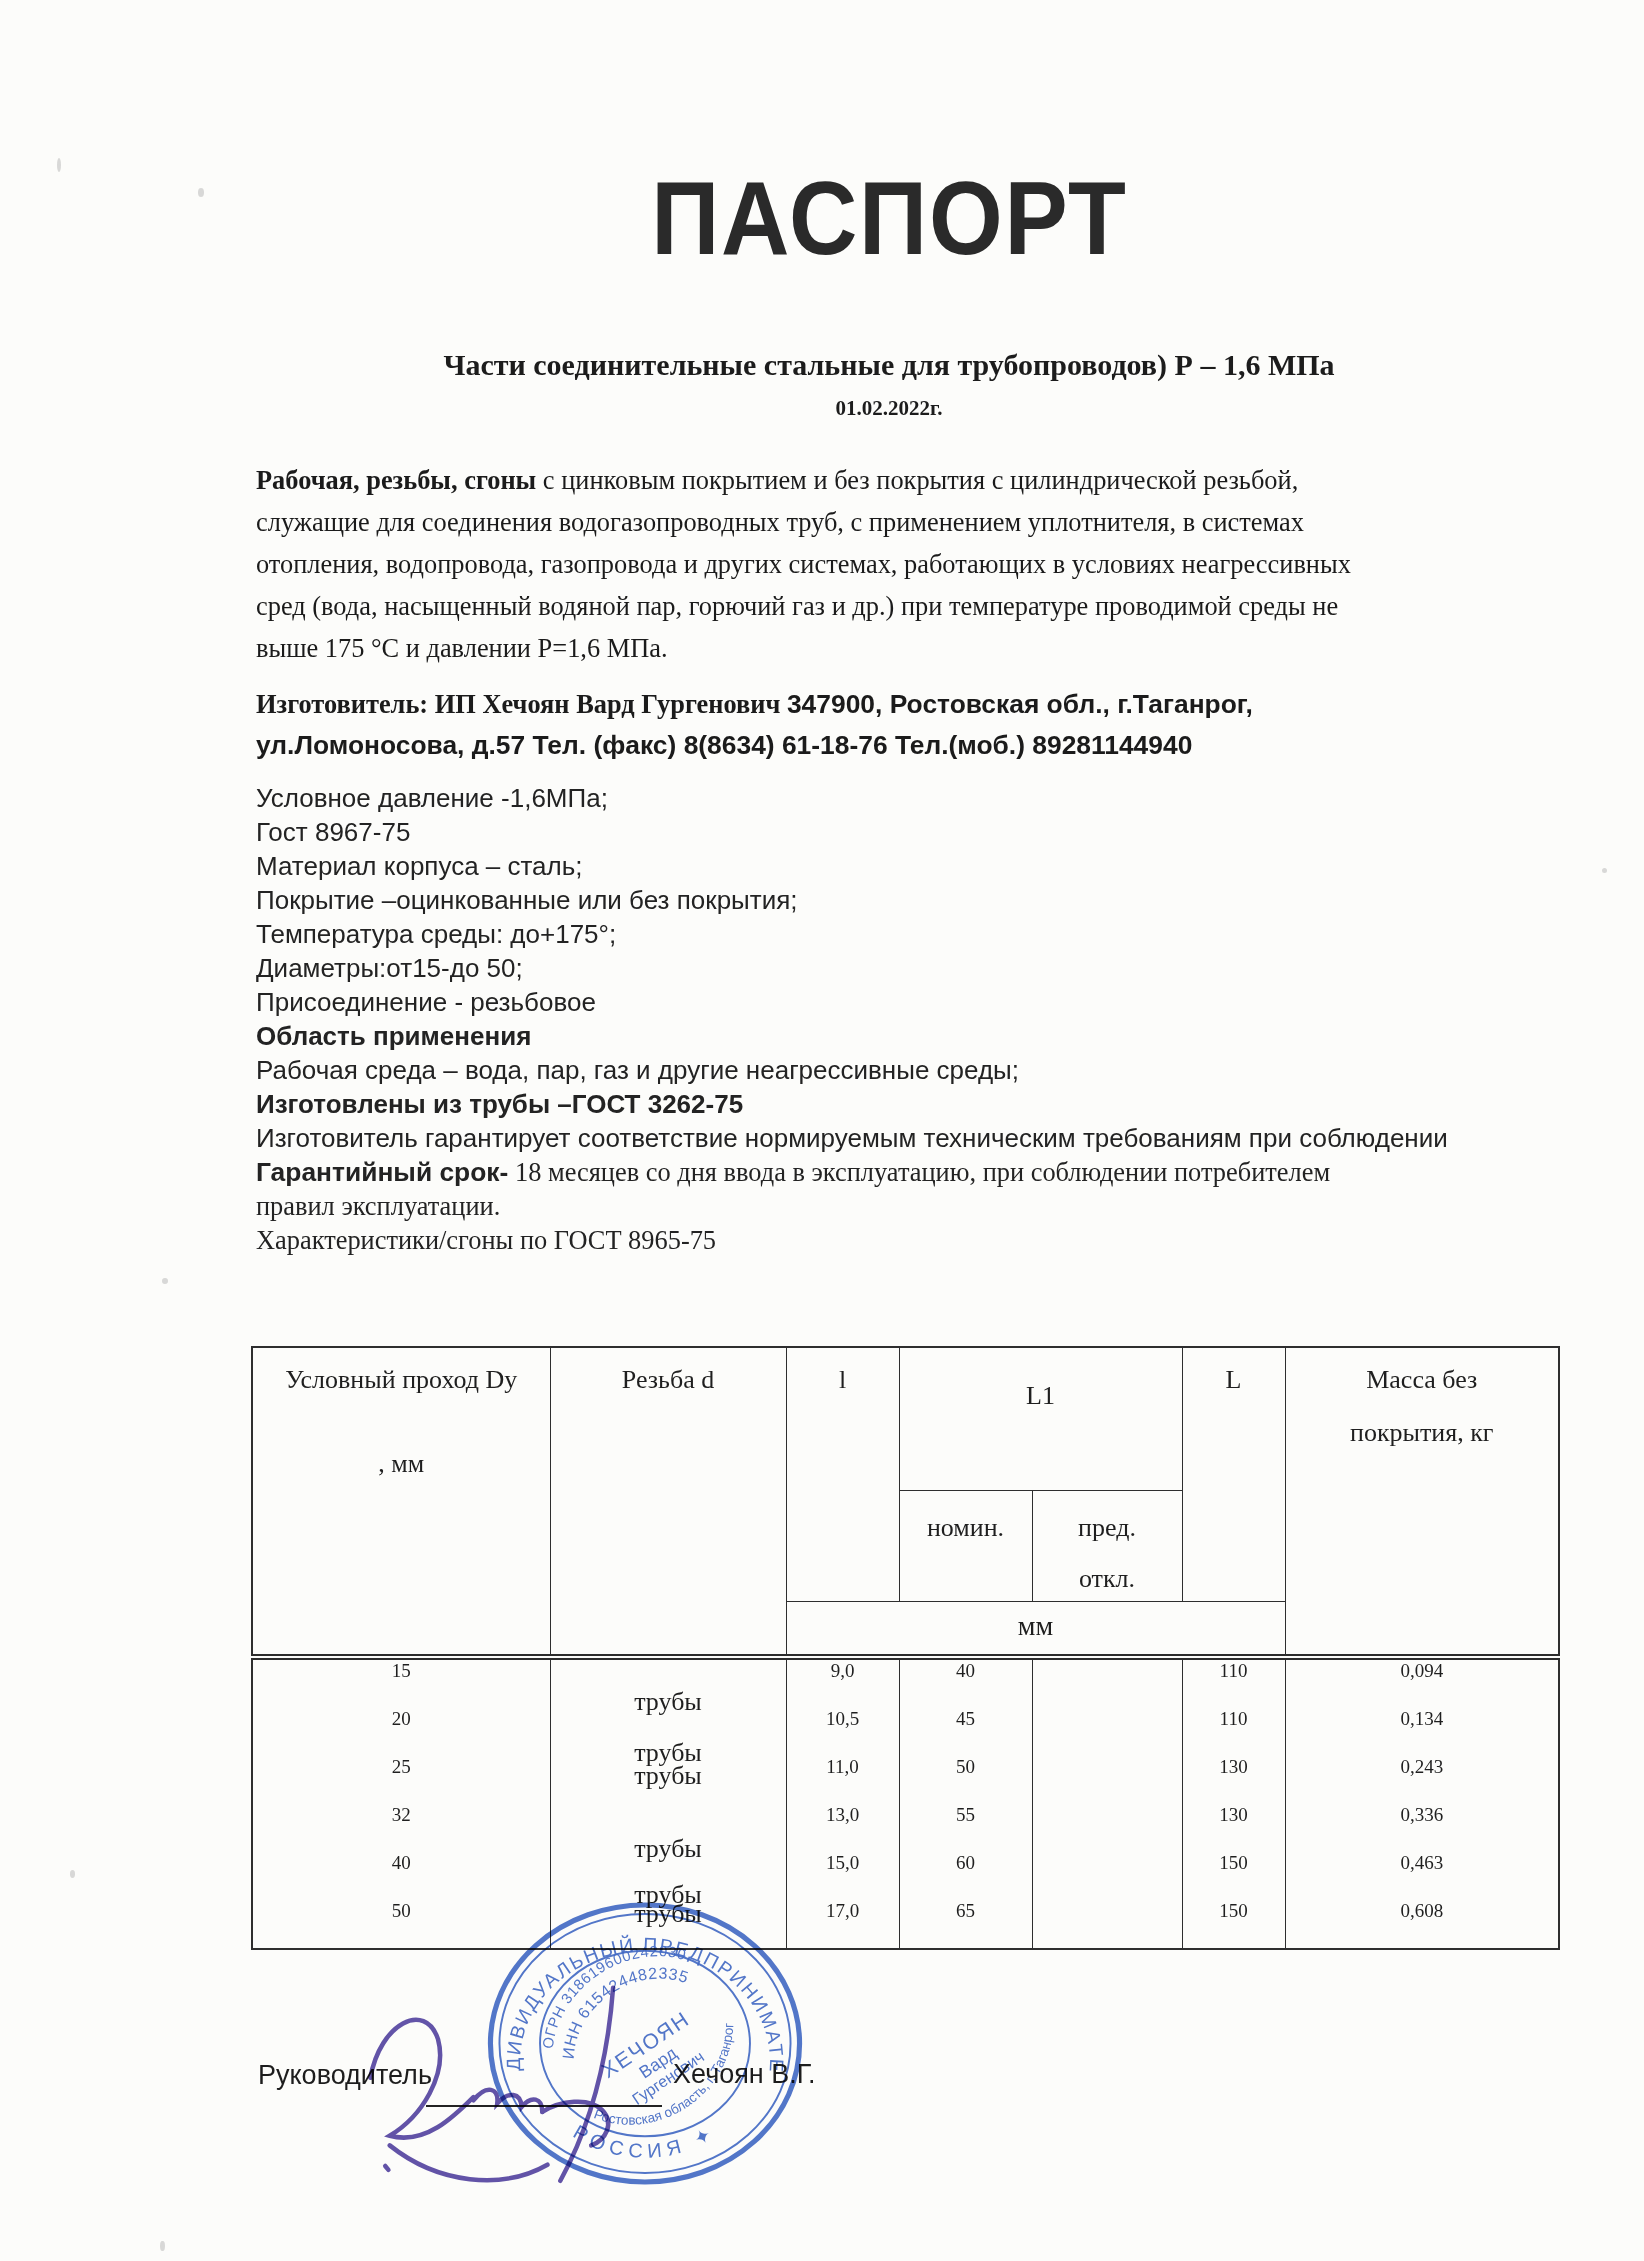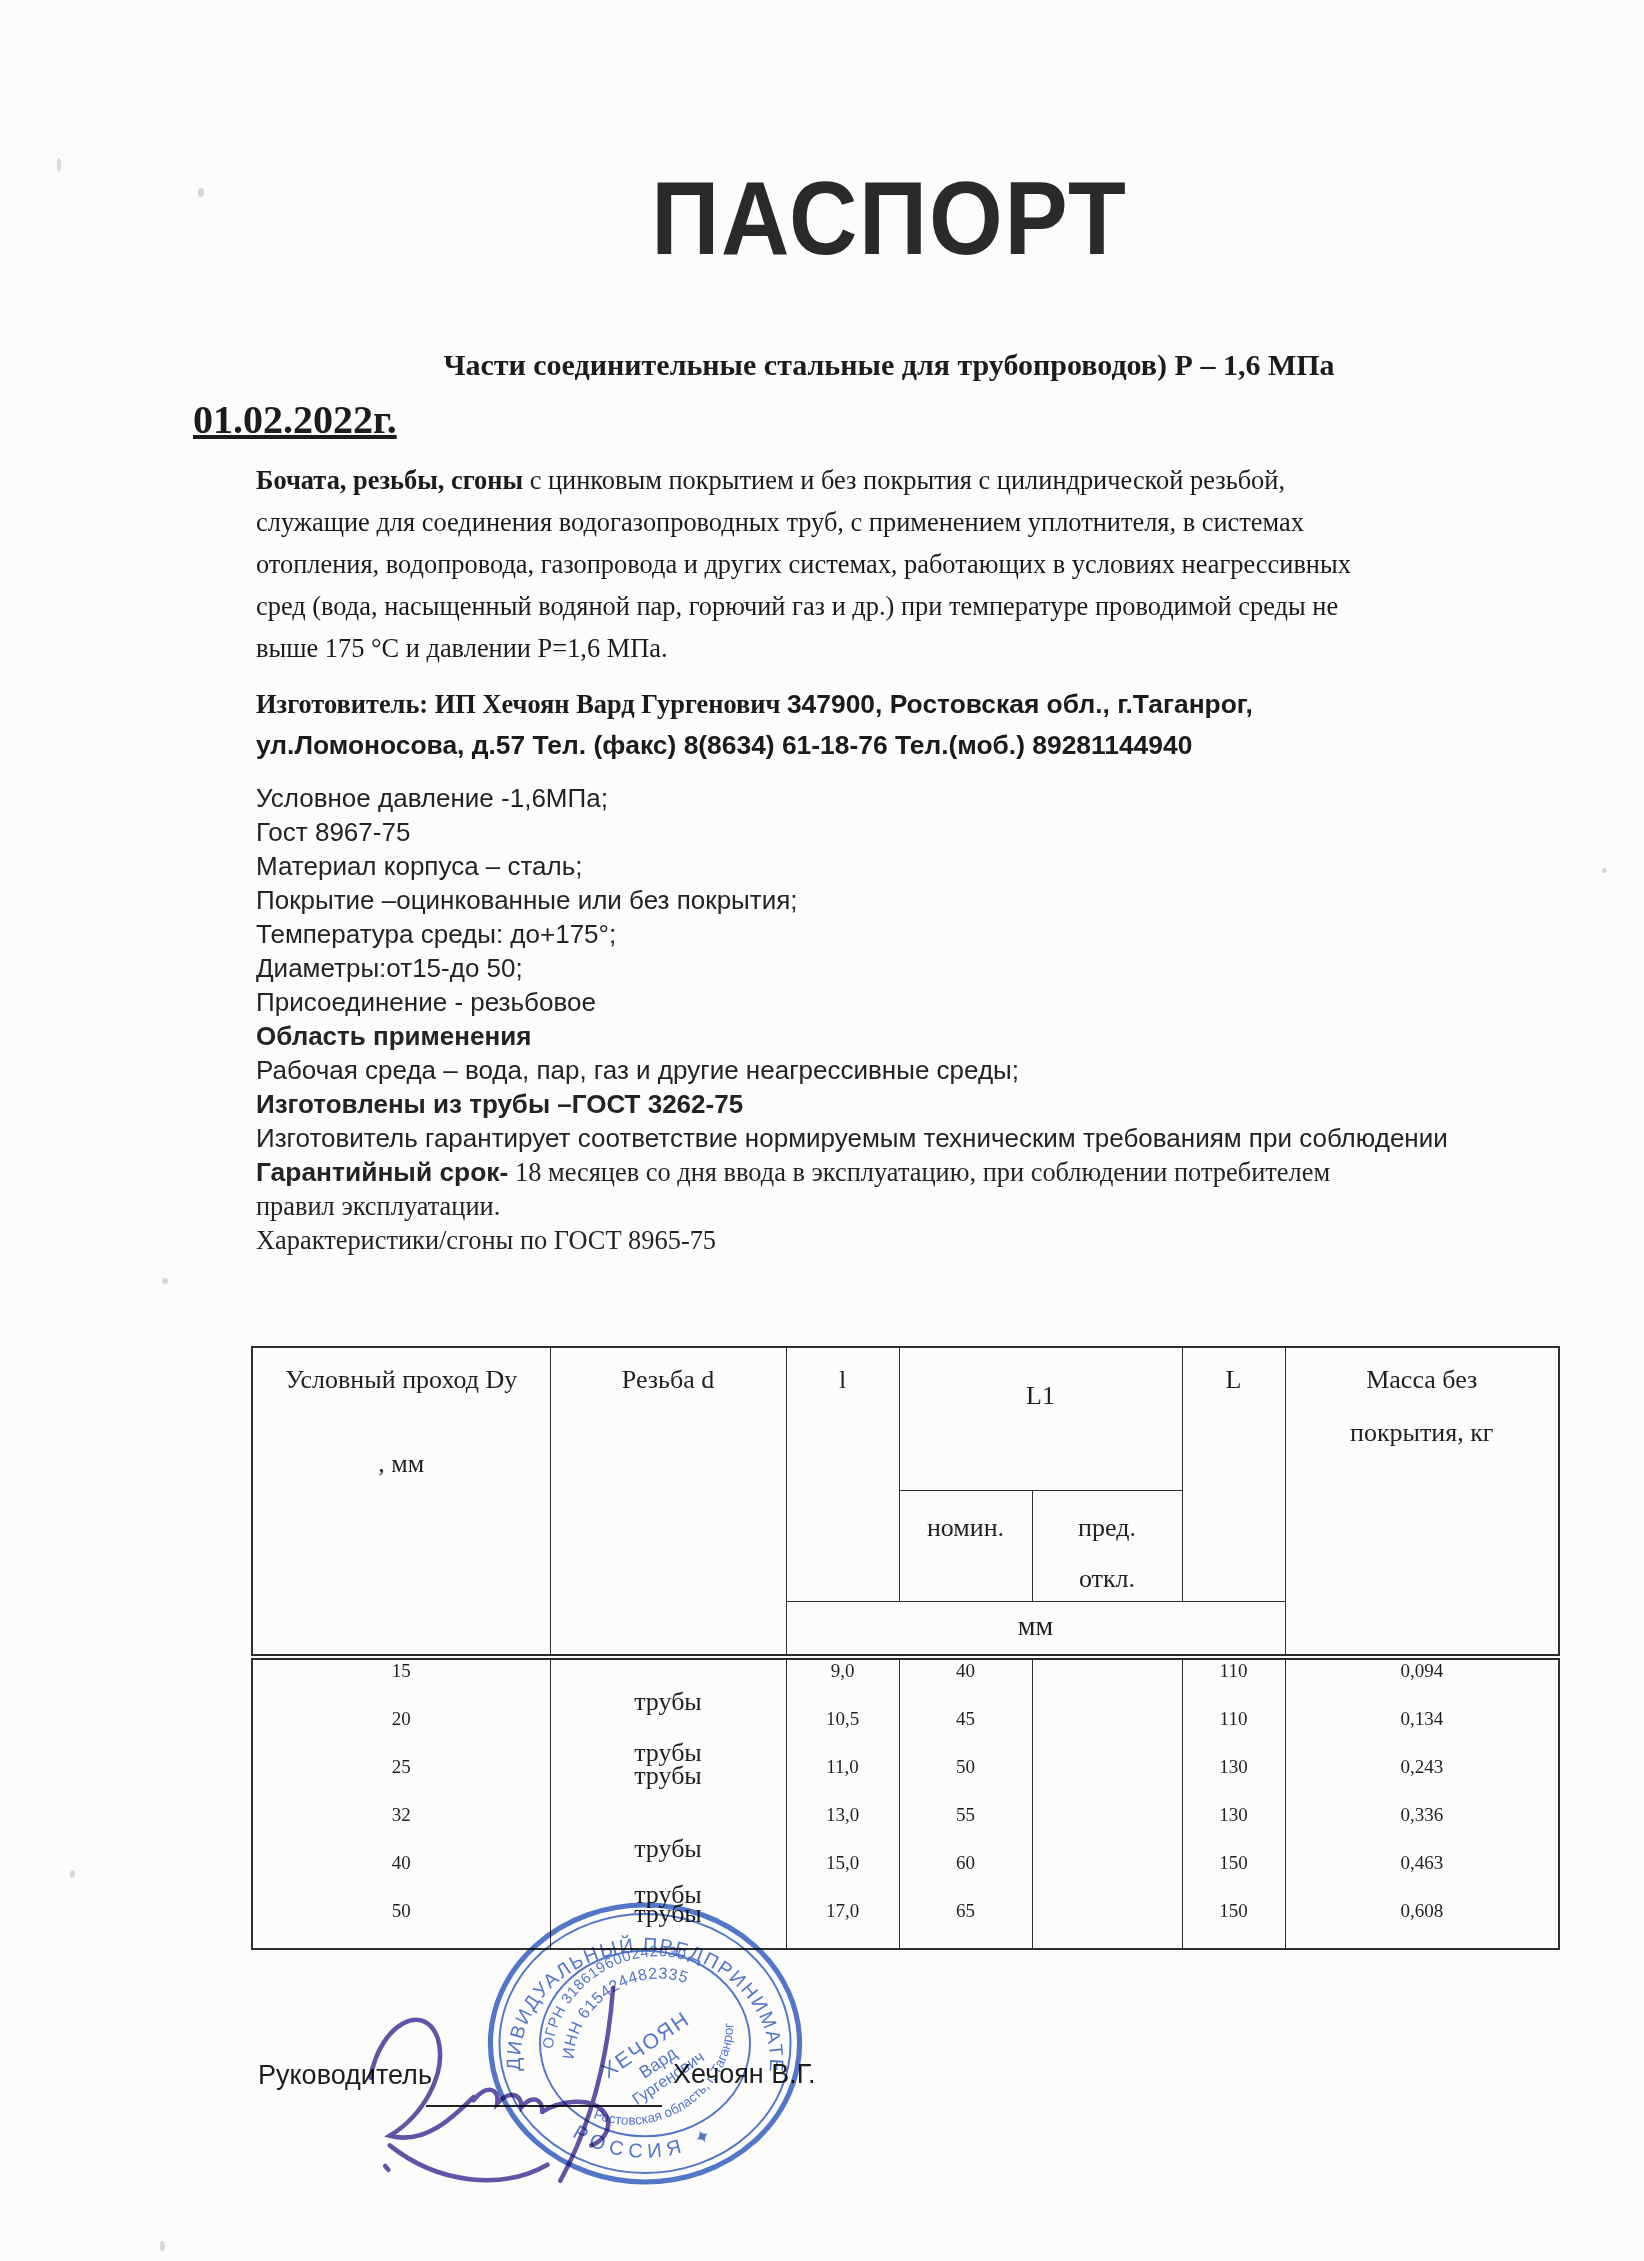--- a/index.html
+++ b/index.html
@@ -5,22 +5,22 @@
   html,body{margin:0;padding:0;background:#e8e8e8;}
   .page{position:relative;width:1644px;height:2261px;background:#fcfcfa;overflow:hidden;
         font-family:"Liberation Serif",serif;color:#1c1c1c;}
   .abs{position:absolute;}
 
   .title{top:160px;left:258px;width:1263px;text-align:center;
          font-family:"Liberation Sans",sans-serif;font-weight:700;font-size:103px;
          letter-spacing:1.9px;color:#2a2a2a;transform:scaleX(.92);transform-origin:center;}
   .subtitle{top:348px;left:193px;width:1392px;text-align:center;
             font-family:"Liberation Serif",serif;font-weight:700;font-size:30px;}
-  .dateline{top:396px;left:193px;width:1392px;text-align:left;
-            font-family:"Liberation Serif",serif;font-weight:700;font-size:40px;text-decoration:underline;}
+  .dateline{top:396px;left:193px;width:1392px;text-align:center;
+            font-family:"Liberation Serif",serif;font-weight:700;font-size:21px;}
 
   .para1{top:459px;left:256px;width:1198px;font-size:26.4px;line-height:42px;color:#1b1b1b;}
   .para1 b{font-weight:700;}
 
   .manu{top:684px;left:256px;width:1198px;font-size:26.4px;line-height:41px;font-weight:700;color:#1b1b1b;}
   .manu .lead{font-family:"Liberation Serif",serif;}
   .manu .rest{font-family:"Liberation Sans",sans-serif;}
 
   .spec{top:781px;left:256px;width:1263px;font-family:"Liberation Sans",sans-serif;
         font-size:26px;line-height:34px;color:#232323;}
@@ -74,21 +74,21 @@
   <div class="speck" style="left:162px;top:1278px;width:5.8px;height:5.8px;"></div>
   <div class="speck" style="left:1602px;top:868px;width:5.2px;height:5.2px;"></div>
   <div class="speck" style="left:70px;top:1870px;width:5.2px;height:7.7px;"></div>
   <div class="speck" style="left:160px;top:2241px;width:4.5px;height:10.3px;"></div>
 
   <div class="abs title">ПАСПОРТ</div>
   <div class="abs subtitle">Части соединительные стальные для трубопроводов) Р – 1,6 МПа</div>
   <div class="abs dateline">01.02.2022г.</div>
 
   <div class="abs para1">
-    <div><b>Бочата, резьбы, сгоны</b><span> с цинковым покрытием и без покрытия с цилиндрической резьбой,</span></div>
+    <div><b>Рабочая, резьбы, сгоны</b><span> с цинковым покрытием и без покрытия с цилиндрической резьбой,</span></div>
     <div>служащие для соединения водогазопроводных труб, с применением уплотнителя, в системах</div>
     <div>отопления, водопровода, газопровода и других системах, работающих в условиях неагрессивных</div>
     <div>сред (вода, насыщенный водяной пар, горючий газ и др.) при температуре проводимой среды не</div>
     <div>выше 175 °С и давлении Р=1,6 МПа.</div>
   </div>
 
   <div class="abs manu">
     <div><span class="lead">Изготовитель: ИП Хечоян Вард Гургенович </span><span class="rest">347900, Ростовская обл., г.Таганрог,</span></div>
     <div><span class="rest">ул.Ломоносова, д.57 Тел. (факс) 8(8634) 61-18-76 Тел.(моб.) 89281144940</span></div>
   </div>

